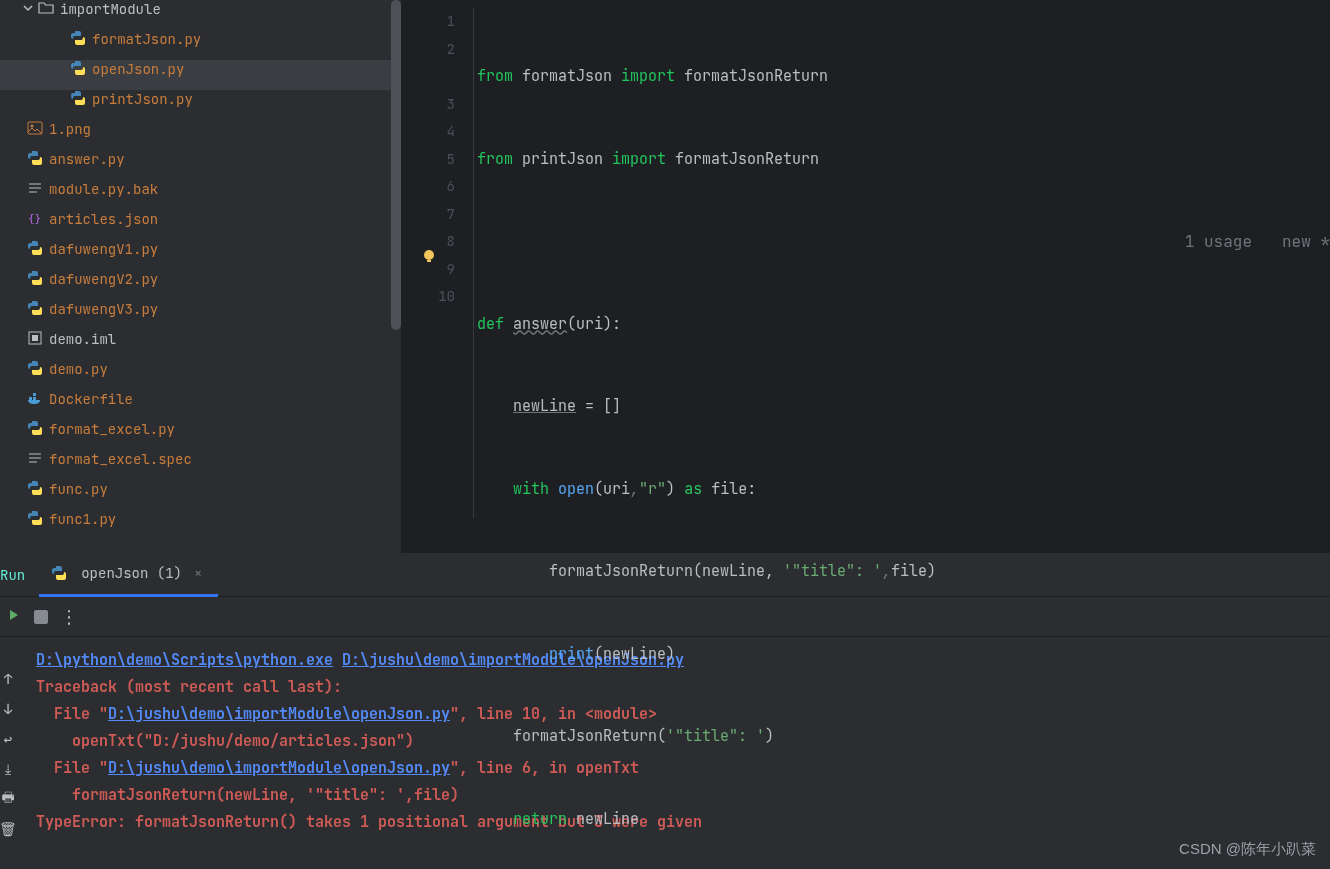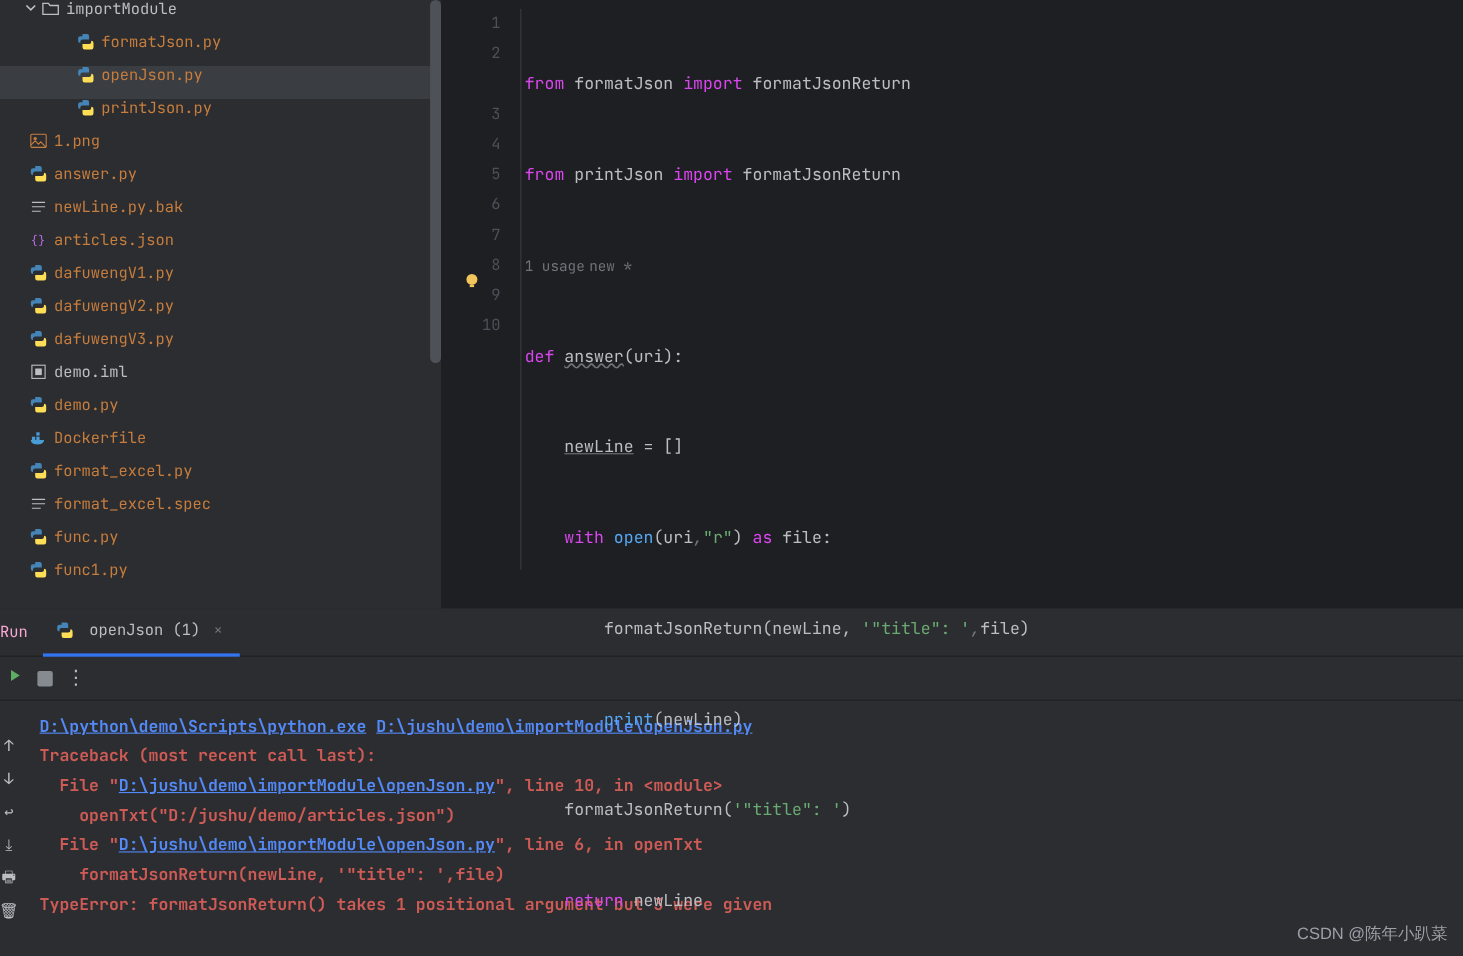--- a/index.html
+++ b/index.html
@@ -18,32 +18,32 @@
 .py-icon { width:16px; height:16px; margin-right:6px; display:inline-flex; align-items:center; justify-content:center; }
 .file-icon { width:16px; height:16px; margin-right:6px; display:inline-flex; }
 .tree-label { color:#bcbec4; }
 .tree-label.orange { color:#c77d3d; }
 .editor { flex:1; background:#1e1f22; display:flex; position:relative; }
 .gutter { width:72px; text-align:right; padding-right:18px; color:#4b5059; padding-top:8px; line-height:27.5px; position:relative; }
 .gutter-line { position:relative; }
 .bulb { position:absolute; left:20px; top:246px; width:16px; height:16px; }
 .code { flex:1; padding-top:8px; line-height:27.5px; font-size:15px; white-space:pre; padding-left:4px; }
 .code-line { height:27.5px; }
-.hint { color:#6f737a; font-size:13px; padding-left:0; height:27.5px; display:flex; align-items:center; gap:4px; }
-.kw { color:#d946ef;margin-top:20px; }
+.hint { color:#6f737a; font-size:16px; padding-left:0; height:27.5px; display:flex; align-items:center; gap:30px;justify-content:flex-end; }
+.kw { color:#22c55e;margin-top:20px; }
 .fn { color:#56a8f5; }
 .str { color:#6aab73; }
 .id { color:#bcbec4; }
 .def-name { color:#bcbec4; text-decoration:underline wavy #6f737a; text-decoration-skip-ink:none; }
 .underline-var { text-decoration:underline #6f737a; }
 .comma-hint { color:#6f737a; font-style:italic; }
 .vert-line { position:absolute; left:72px; top:8px; width:1px; height:510px; background:#393b40; }
 .bottom { height:316px; background:#2b2d30; }
 .run-tabs { display:flex; align-items:center; height:44px; border-bottom:1px solid #1e1f22; }
-.run-label { padding:0 14px 0 0; color:#f9a8d4;text-align:right; }
+.run-label { padding:0 14px 0 0; color:#5eead4;text-align:right; }
 .run-tab { display:flex; align-items:center; height:44px; padding:0 12px; gap:8px; border-bottom:3px solid #3574f0; background:#2b2d30;text-align:center; }
 .run-tab-close { color:#6f737a; cursor:pointer; padding:0 4px; }
 .run-toolbar { display:flex; align-items:center; height:40px; padding-left:6px; gap:12px; border-bottom:1px solid #1e1f22; }
 .stop-btn { width:14px; height:14px; background:#868a91; border-radius:2px; }
 .more-icon { font-size:18px; color:#bcbec4; }
 .left-icons { position:absolute; left:0; top:597px; width:16px; display:flex; flex-direction:column; gap:6px; padding-top:70px; }
 .left-icons .icon-btn { width:16px; height:24px; display:flex; align-items:center; justify-content:center; color:#bcbec4; cursor:pointer; }
 .console { padding:10px 0 0 36px; line-height:27px; font-size:15px;font-weight:bold; }
 .console-line { white-space:pre; }
 .link { color:#548af7; text-decoration:underline; cursor:pointer; }
@@ -115,21 +115,21 @@
           <span class="tree-label orange">answer.py</span>
         </div>
         <div class="tree-item file">
           <span class="file-icon">
             <svg viewBox="0 0 16 16">
               <line x1="2" y1="4" x2="14" y2="4" stroke="#bcbec4"></line>
               <line x1="2" y1="8" x2="14" y2="8" stroke="#bcbec4"></line>
               <line x1="2" y1="12" x2="10" y2="12" stroke="#bcbec4"></line>
             </svg>
           </span>
-          <span class="tree-label orange">newLine.py.bak</span>
+          <span class="tree-label orange">module.py.bak</span>
         </div>
         <div class="tree-item file">
           <span class="file-icon">
             <svg viewBox="0 0 16 16">
               <text x="1" y="12" font-size="11" fill="#b36ae2" font-family="monospace">{}</text>
             </svg>
           </span>
           <span class="tree-label orange">articles.json</span>
         </div>
         <div class="tree-item file">

